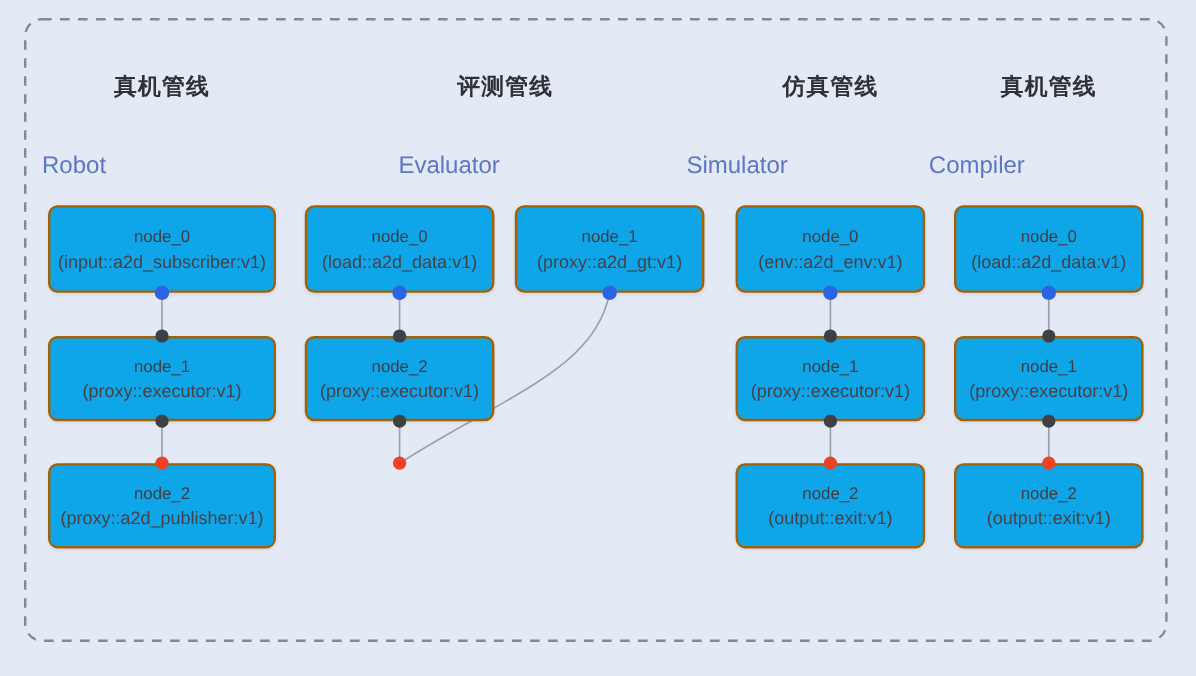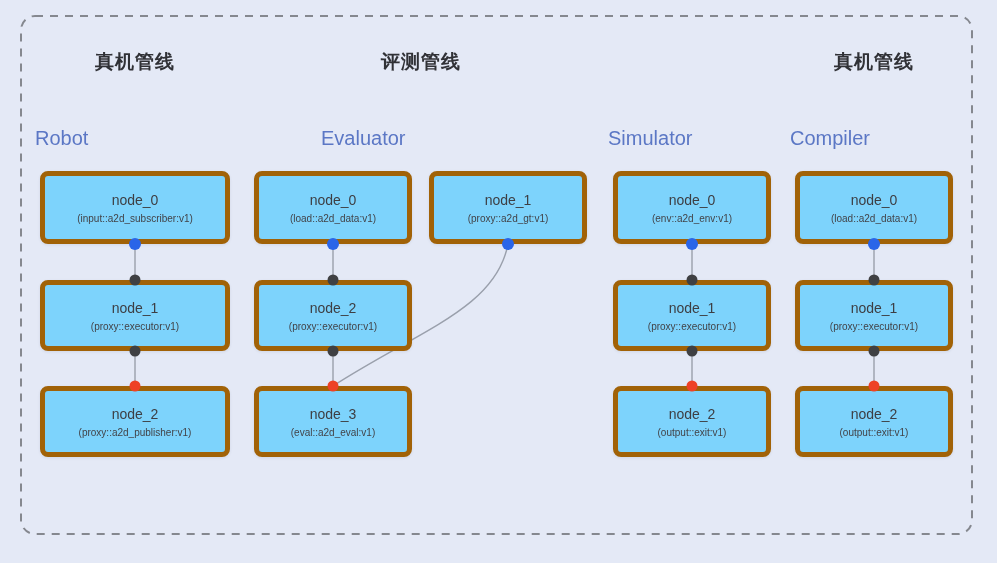--- a/index.html
+++ b/index.html
@@ -19,21 +19,21 @@
     left: 0; top: 0;
     width: 997px; height: 563px;
   }
   #edges-layer { z-index: 1; }
   #ports-layer { z-index: 3; pointer-events: none; }
 
   .col-header-cn {
     position: absolute;
     z-index: 2;
     width: 200px;
-    top: 48px;
+    top: 59px;
     height: 28px;
     line-height: 28px;
     text-align: center;
     font-size: 19px;
     font-weight: 700;
     color: #303136;
     letter-spacing: 1px;
   }
   .col-header-en {
     position: absolute;
@@ -42,37 +42,37 @@
     top: 124px;
     height: 28px;
     line-height: 28px;
     text-align: left;
     font-size: 20px;
     color: #5b77c5;
   }
   .node {
     position: absolute;
     z-index: 2;
-    background: #7dd3fc;
-    border: 5px solid #a16207;
+    background: #0ea5e9;
+    border: 2px solid #a16207;
     border-radius: 8px;
     box-shadow: 0 1px 3px rgba(60,70,100,0.10);
     display: flex;
     flex-direction: column;
     align-items: center;
     justify-content: center;
     gap: 5px;
     box-sizing: border-box;
   }
   .node .nname {
     font-size: 14px;
     color: #3d3e43;
   }
   .node .ntype {
-    font-size: 10px;
+    font-size: 15px;
     color: #424348;
   }
 </style>
 </head>
 <body>
 
 <div class="canvas">
 
   <svg class="layer" id="edges-layer">
     <rect x="21" y="16" width="951" height="518" rx="14" fill="none" stroke-width="2" stroke-dasharray="8 7" stroke="#85888f"></rect>
@@ -86,26 +86,27 @@
 
     <line x1="692" y1="244" x2="692" y2="280" stroke-width="1.4" stroke="#9aa0ac"></line>
     <line x1="692" y1="351" x2="692" y2="386" stroke-width="1.4" stroke="#9aa0ac"></line>
 
     <line x1="874" y1="244" x2="874" y2="280" stroke-width="1.4" stroke="#9aa0ac"></line>
     <line x1="874" y1="351" x2="874" y2="386" stroke-width="1.4" stroke="#9aa0ac"></line>
   </svg>
 
   <div class="col-header-cn" style="left:35px">真机管线</div>
   <div class="col-header-cn" style="left:321px">评测管线</div>
+  <div class="col-header-cn" style="left:592px">仿真管线</div>
   <div class="col-header-cn" style="left:774px">真机管线</div>
 
   <div class="col-header-en" style="left:35px">Robot</div>
-  <div class="col-header-en" style="left:321px">Evaluator</div>
-  <div class="col-header-en" style="left:608px">Simulator</div>
-  <div class="col-header-en" style="left:790px">Compiler</div>
+  <div class="col-header-en" style="left:332px">Evaluator</div>
+  <div class="col-header-en" style="left:572px">Simulator</div>
+  <div class="col-header-en" style="left:774px">Compiler</div>
 
   <div class="node" style="left:40px;top:171px;width:190px;height:73px">
     <div class="nname">node_0</div>
     <div class="ntype">(input::a2d_subscriber:v1)</div>
   </div>
   <div class="node" style="left:40px;top:280px;width:190px;height:71px">
     <div class="nname">node_1</div>
     <div class="ntype">(proxy::executor:v1)</div>
   </div>
   <div class="node" style="left:40px;top:386px;width:190px;height:71px">
@@ -117,24 +118,20 @@
     <div class="nname">node_0</div>
     <div class="ntype">(load::a2d_data:v1)</div>
   </div>
   <div class="node" style="left:429px;top:171px;width:158px;height:73px">
     <div class="nname">node_1</div>
     <div class="ntype">(proxy::a2d_gt:v1)</div>
   </div>
   <div class="node" style="left:254px;top:280px;width:158px;height:71px">
     <div class="nname">node_2</div>
     <div class="ntype">(proxy::executor:v1)</div>
-  </div>
-  <div class="node" style="left:254px;top:386px;width:158px;height:71px">
-    <div class="nname">node_3</div>
-    <div class="ntype">(eval::a2d_eval:v1)</div>
   </div>
 
   <div class="node" style="left:613px;top:171px;width:158px;height:73px">
     <div class="nname">node_0</div>
     <div class="ntype">(env::a2d_env:v1)</div>
   </div>
   <div class="node" style="left:613px;top:280px;width:158px;height:71px">
     <div class="nname">node_1</div>
     <div class="ntype">(proxy::executor:v1)</div>
   </div>

